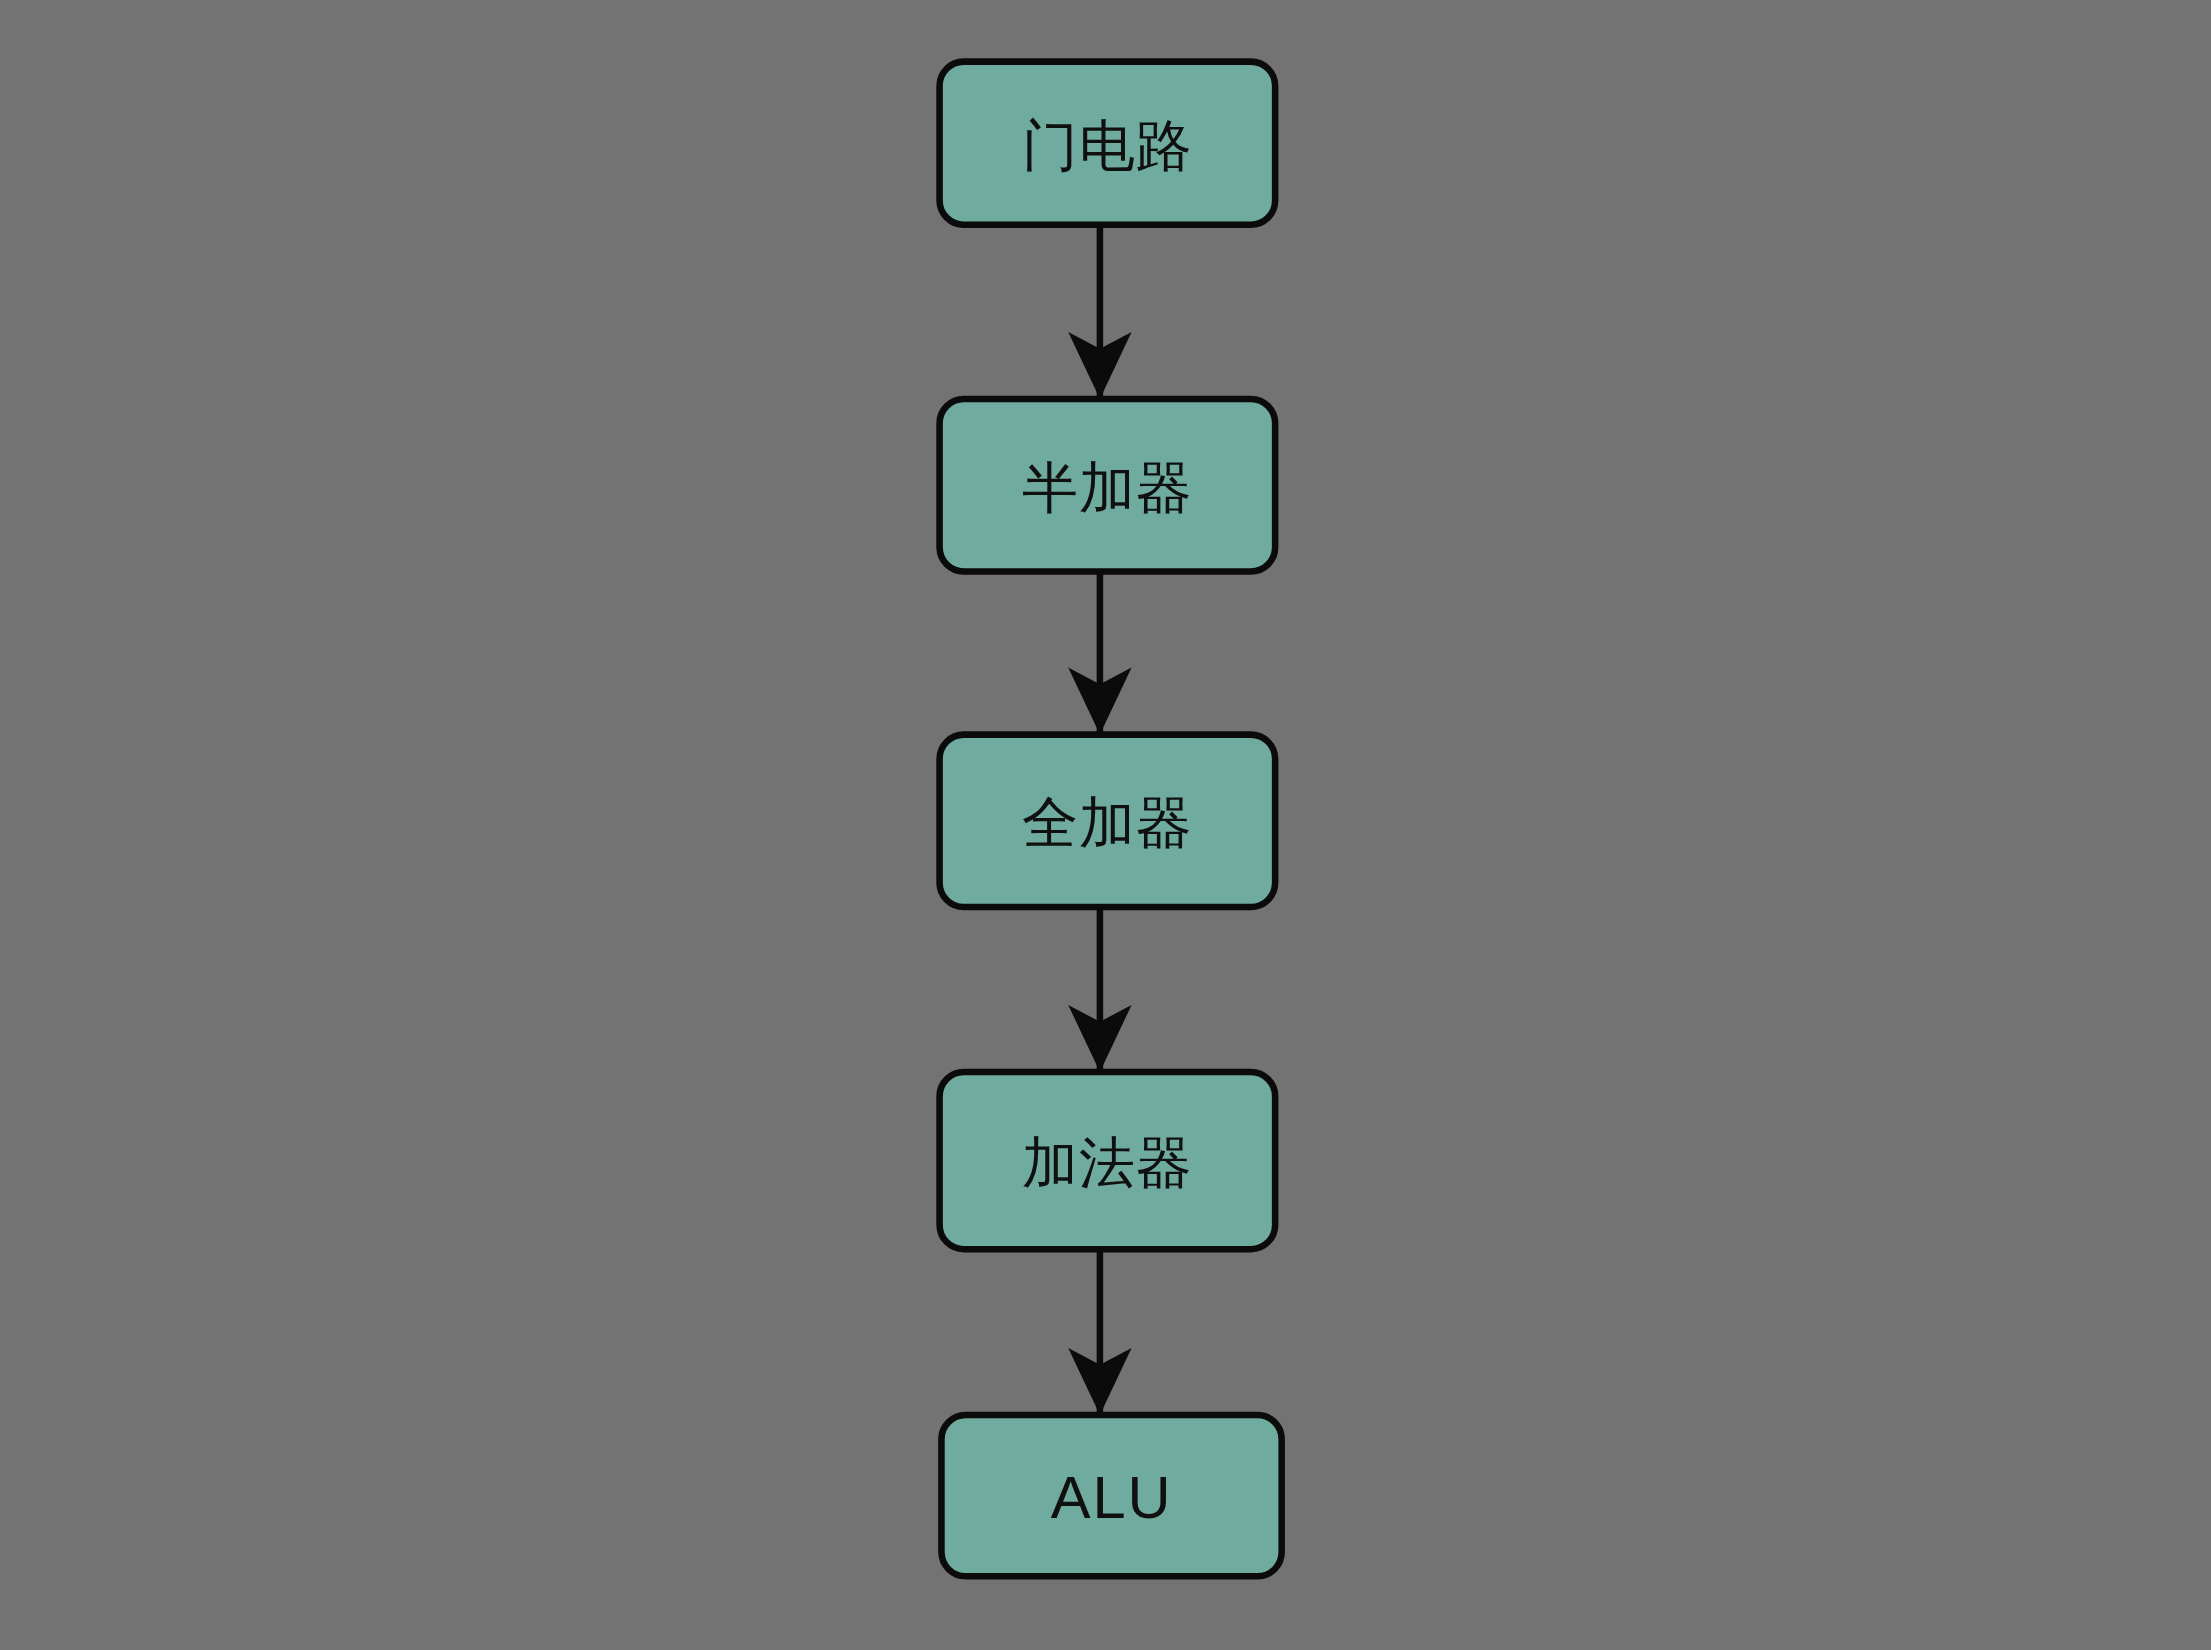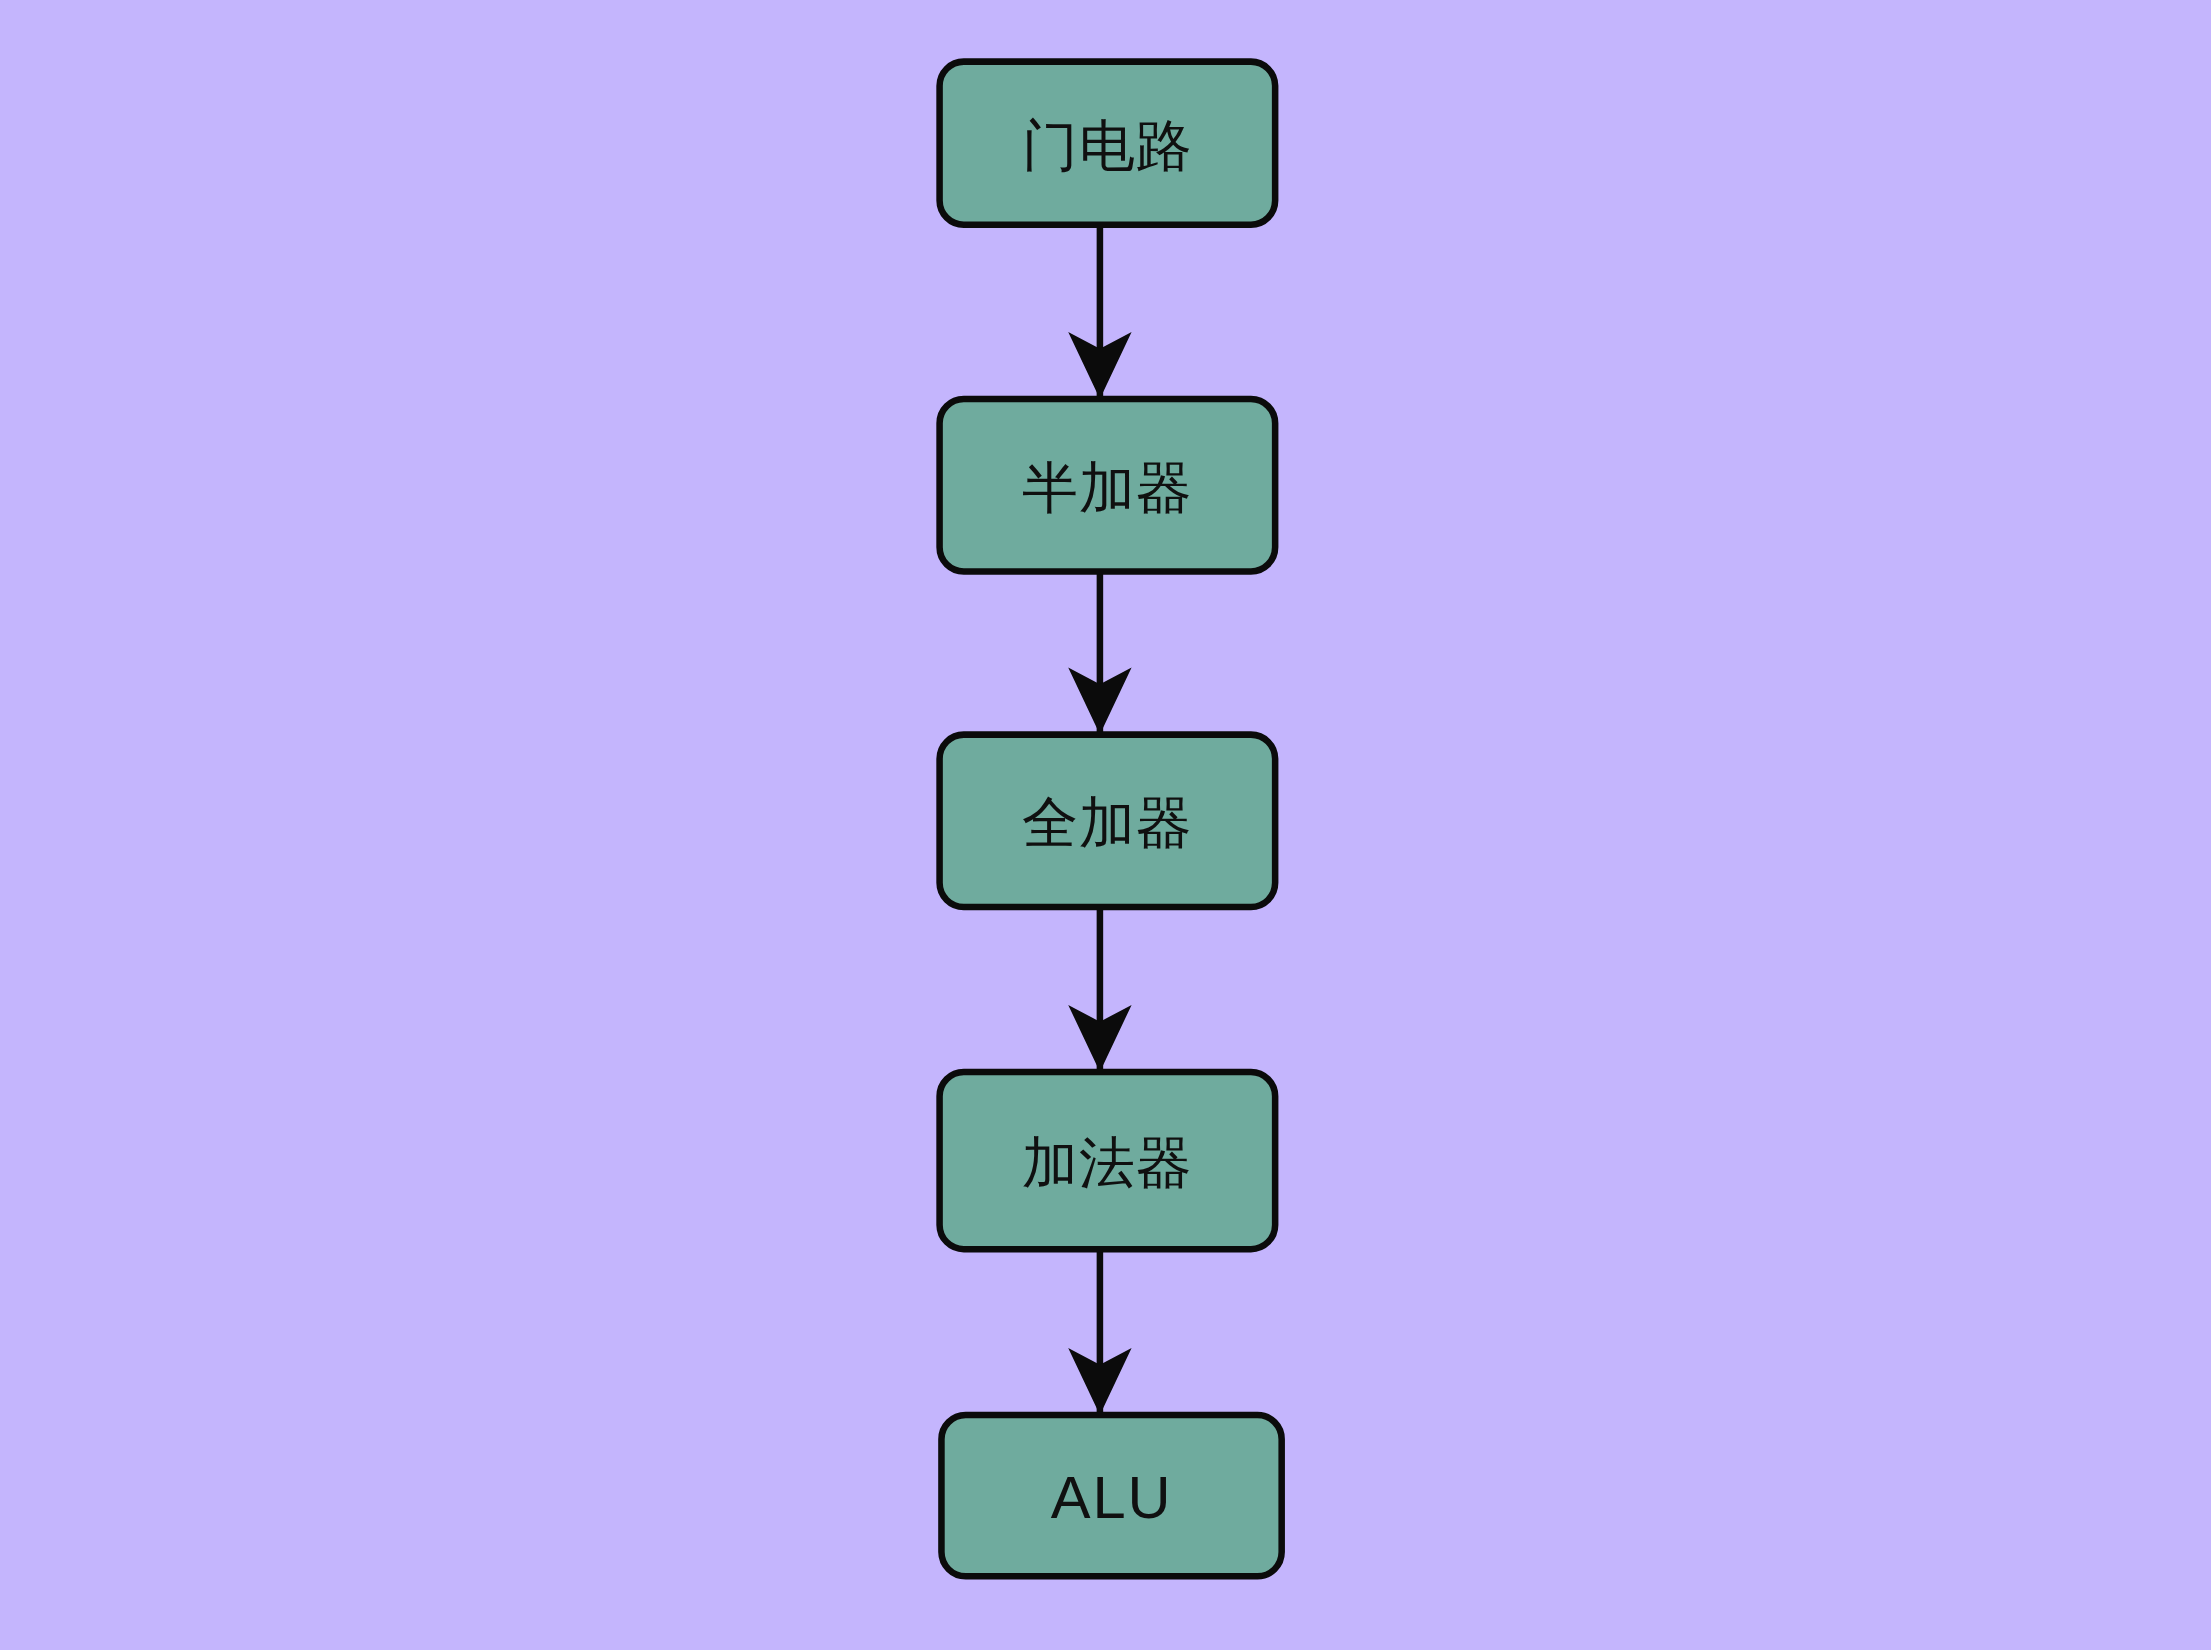--- a/index.html
+++ b/index.html
@@ -11,21 +11,21 @@
   body {
     width: 2211px;
     height: 1651px;
     overflow: hidden;
     font-family: "Liberation Sans", "DejaVu Sans", sans-serif;
   }
   #flowchart-canvas {
     position: relative;
     width: 2211px;
     height: 1651px;
-    background: #c4b5fd;
+    background: #737373;
   }
   #flow-svg {
     position: absolute;
     top: 0;
     left: 0;
     width: 2211px;
     height: 1651px;
     display: block;
   }
   .node-rect {

